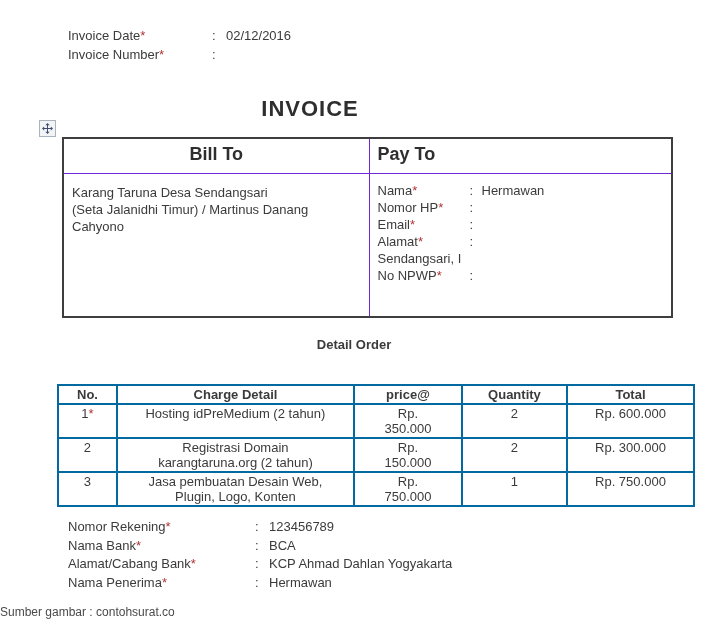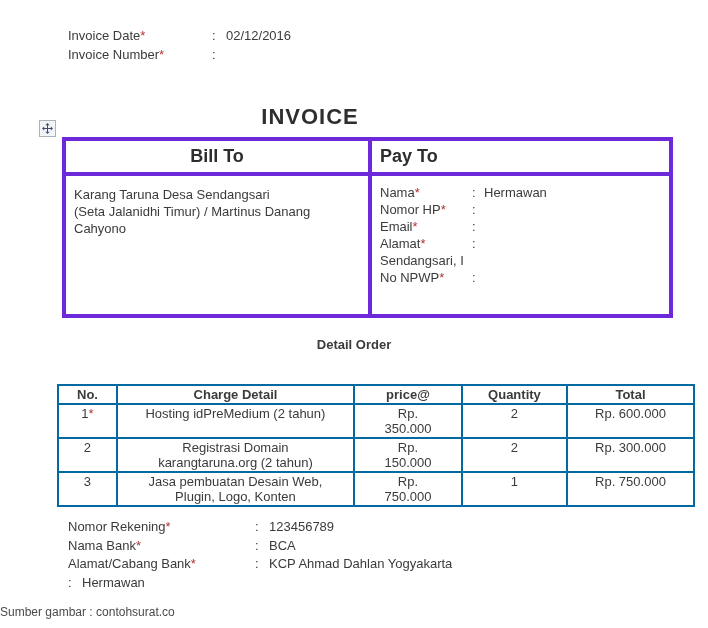--- a/index.html
+++ b/index.html
@@ -14,41 +14,41 @@
   .ast { color:#b03434; }
 
   
   .meta { position:absolute; left:68px; top:26px; font-size:13px; }
   .frow { display:flex; line-height:19px; white-space:pre; }
   .meta .flabel { width:144px; }
   .meta .fcolon { width:14px; }
 
   
   .doc-title {
-    position:absolute; left:0; top:104px; width:620px;
+    position:absolute; left:0; top:96px; width:620px;
     text-align:center; font-size:22px; font-weight:bold;
     letter-spacing:1px; color:#2e2e2e;
   }
 
   
   .handle {
     position:absolute; left:39px; top:120px; width:17px; height:17px;
     background:#f2f4f6; border:1px solid #a9b3bd; box-sizing:border-box;
     display:flex; align-items:center; justify-content:center;
   }
 
   
   table.parties {
     position:absolute; left:62px; top:137px;
     width:611px; height:181px;
     border-collapse:collapse; table-layout:fixed;
     border:2px solid #3e3e3e;
   }
   table.parties th, table.parties td {
-    border:4px solid #6d28d9; vertical-align:top; box-sizing:border-box;margin-top:18px;
+    border:1px solid #6d28d9; vertical-align:top; box-sizing:border-box;margin-top:18px;
   }
   table.parties th { font-size:18px; font-weight:bold; padding:5px 8px; height:35px; color:#2e2e2e; }
   th.bill-h { text-align:center; }
   th.pay-h  { text-align:left; }
   td.bill-c { padding:10px 8px; font-size:13px; line-height:17px; }
   td.pay-c  { padding:8px 8px;  font-size:13px; }
   .pay-c .flabel { width:92px; }
   .pay-c .fcolon { width:12px; }
   .pay-c .frow { line-height:17px; }
 
@@ -221,20 +221,21 @@
       <span class="flabel"><span>Nama Bank</span><span class="ast">*</span></span>
       <span class="fcolon">:</span>
       <span class="fvalue">BCA</span>
     </div>
     <div class="frow">
       <span class="flabel"><span>Alamat/Cabang Bank</span><span class="ast">*</span></span>
       <span class="fcolon">:</span>
       <span class="fvalue">KCP Ahmad Dahlan Yogyakarta</span>
     </div>
     <div class="frow">
+      <span class="flabel"><span>Nama Penerima</span><span class="ast">*</span></span>
       <span class="fcolon">:</span>
       <span class="fvalue">Hermawan</span>
     </div>
   </div>
 
   <div class="footer">Sumber gambar : contohsurat.co</div>
 
 </div>
 
 </body></html>

